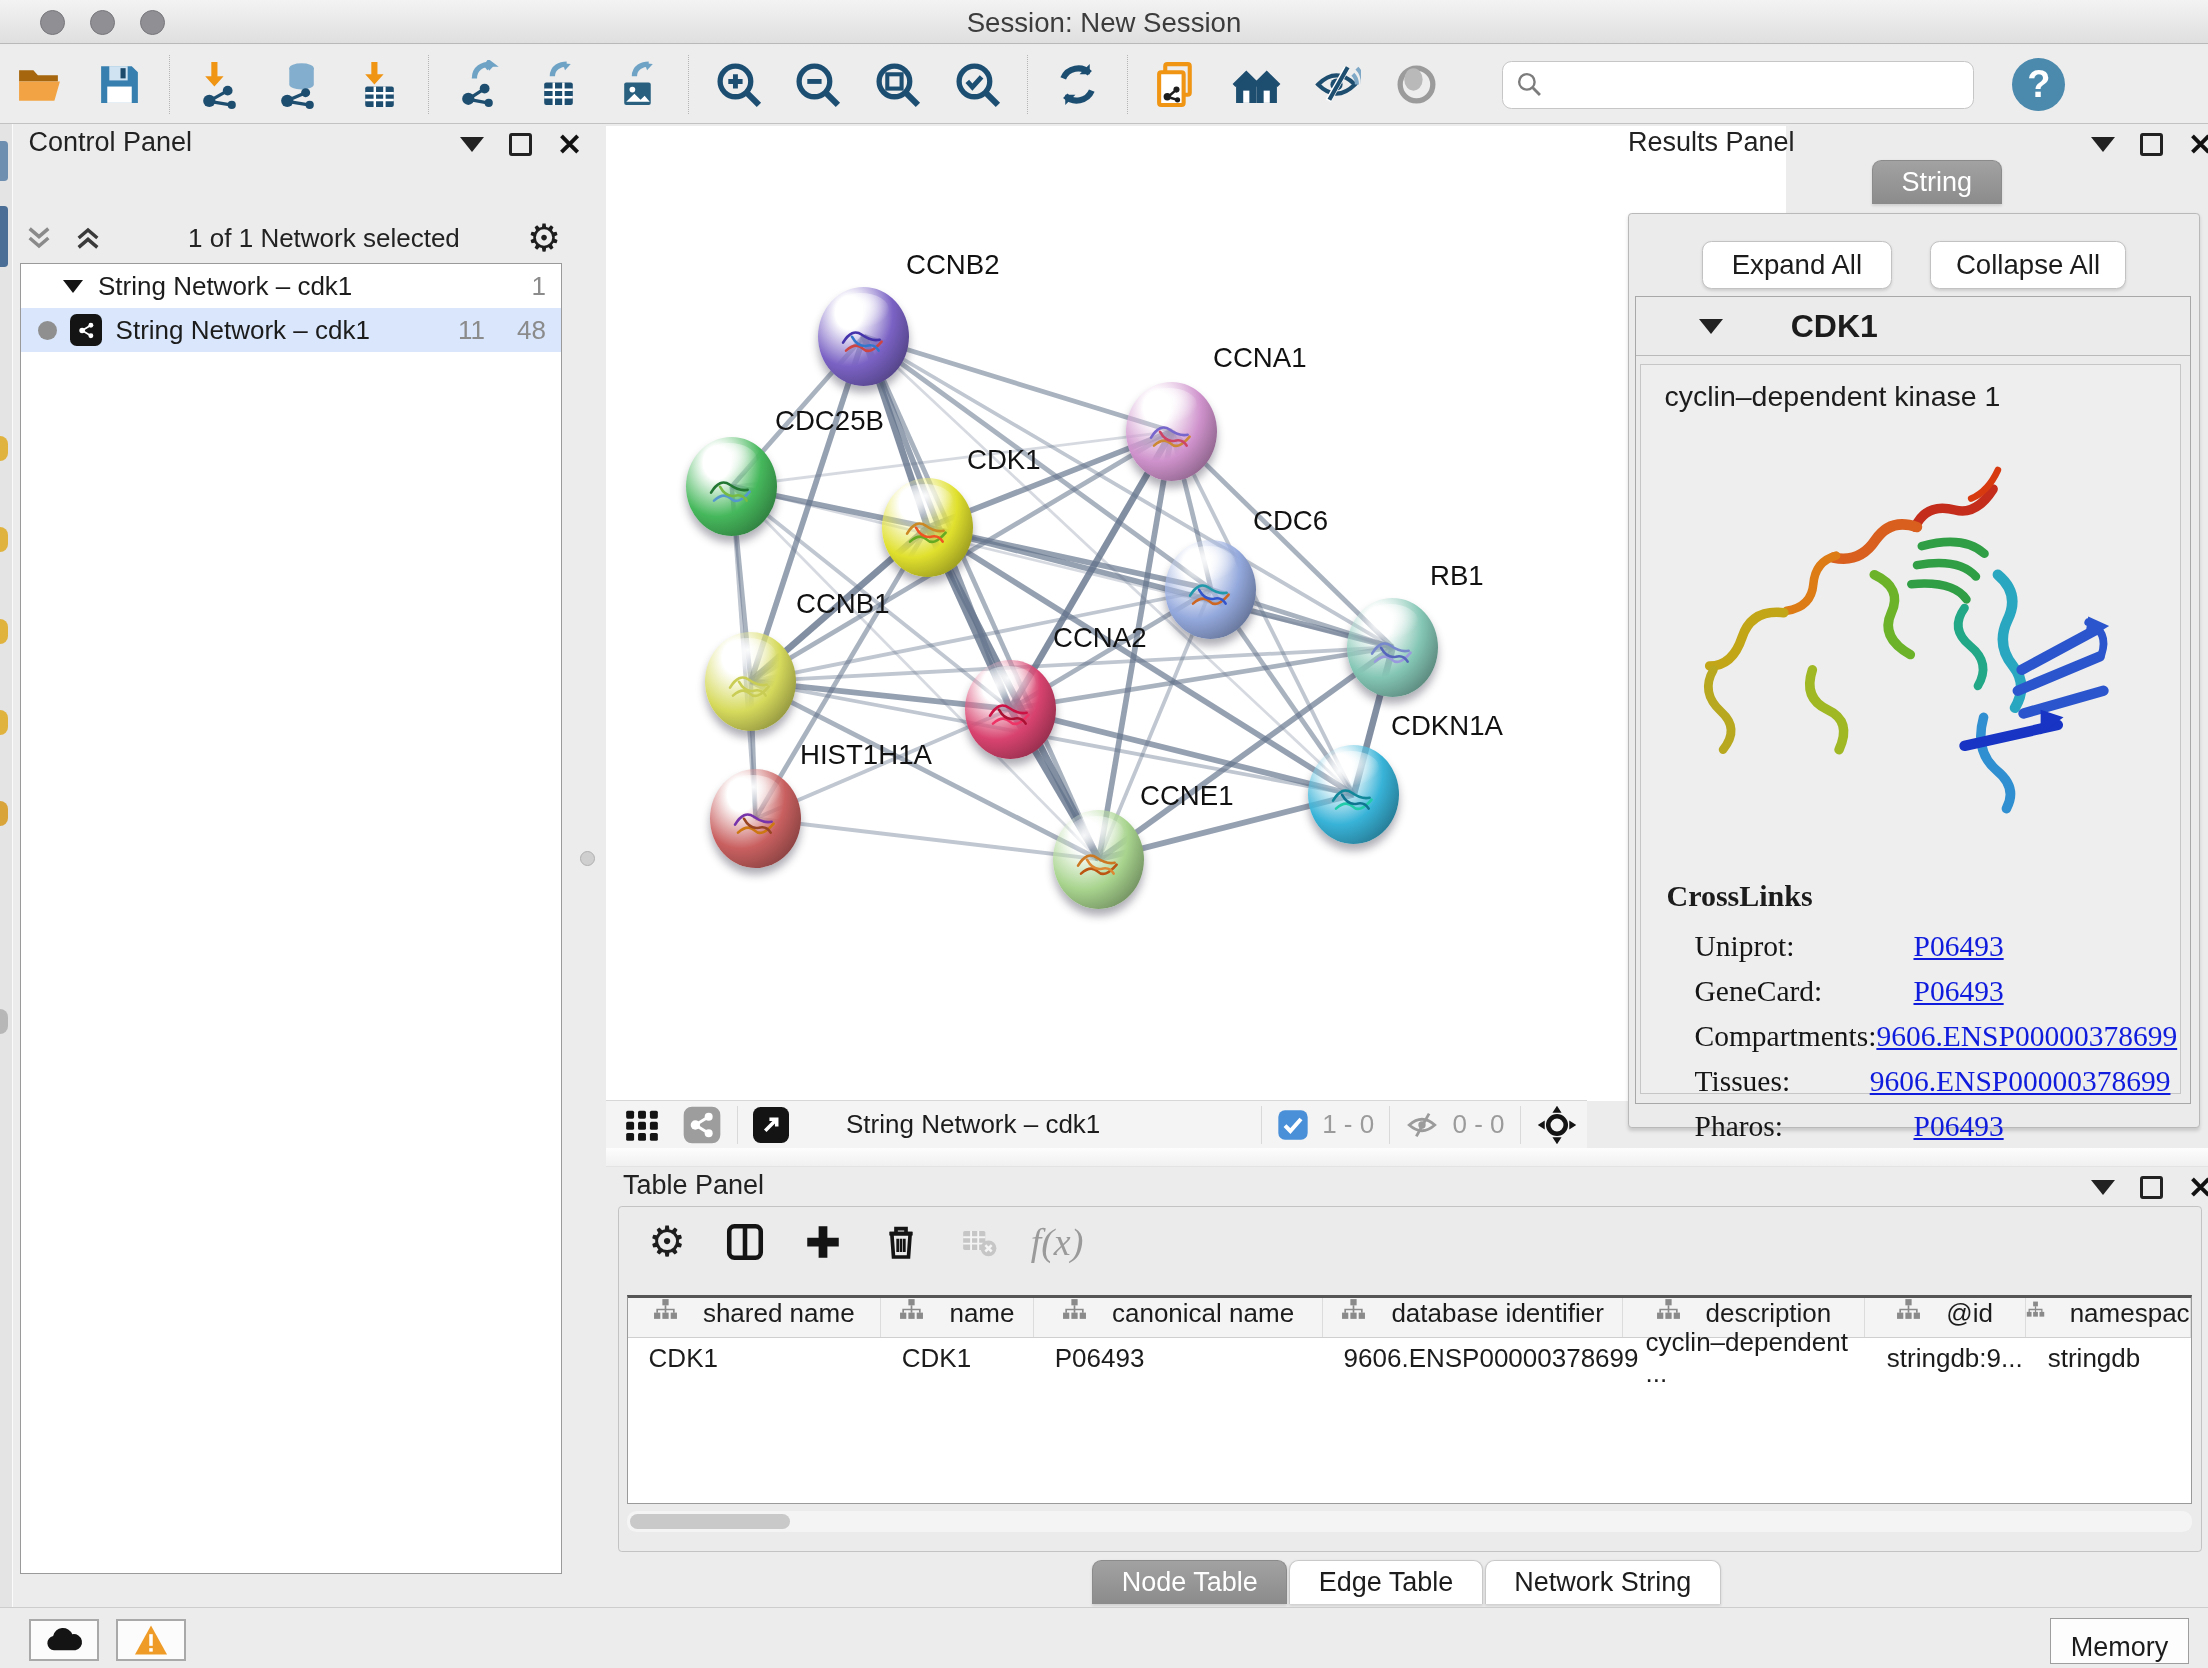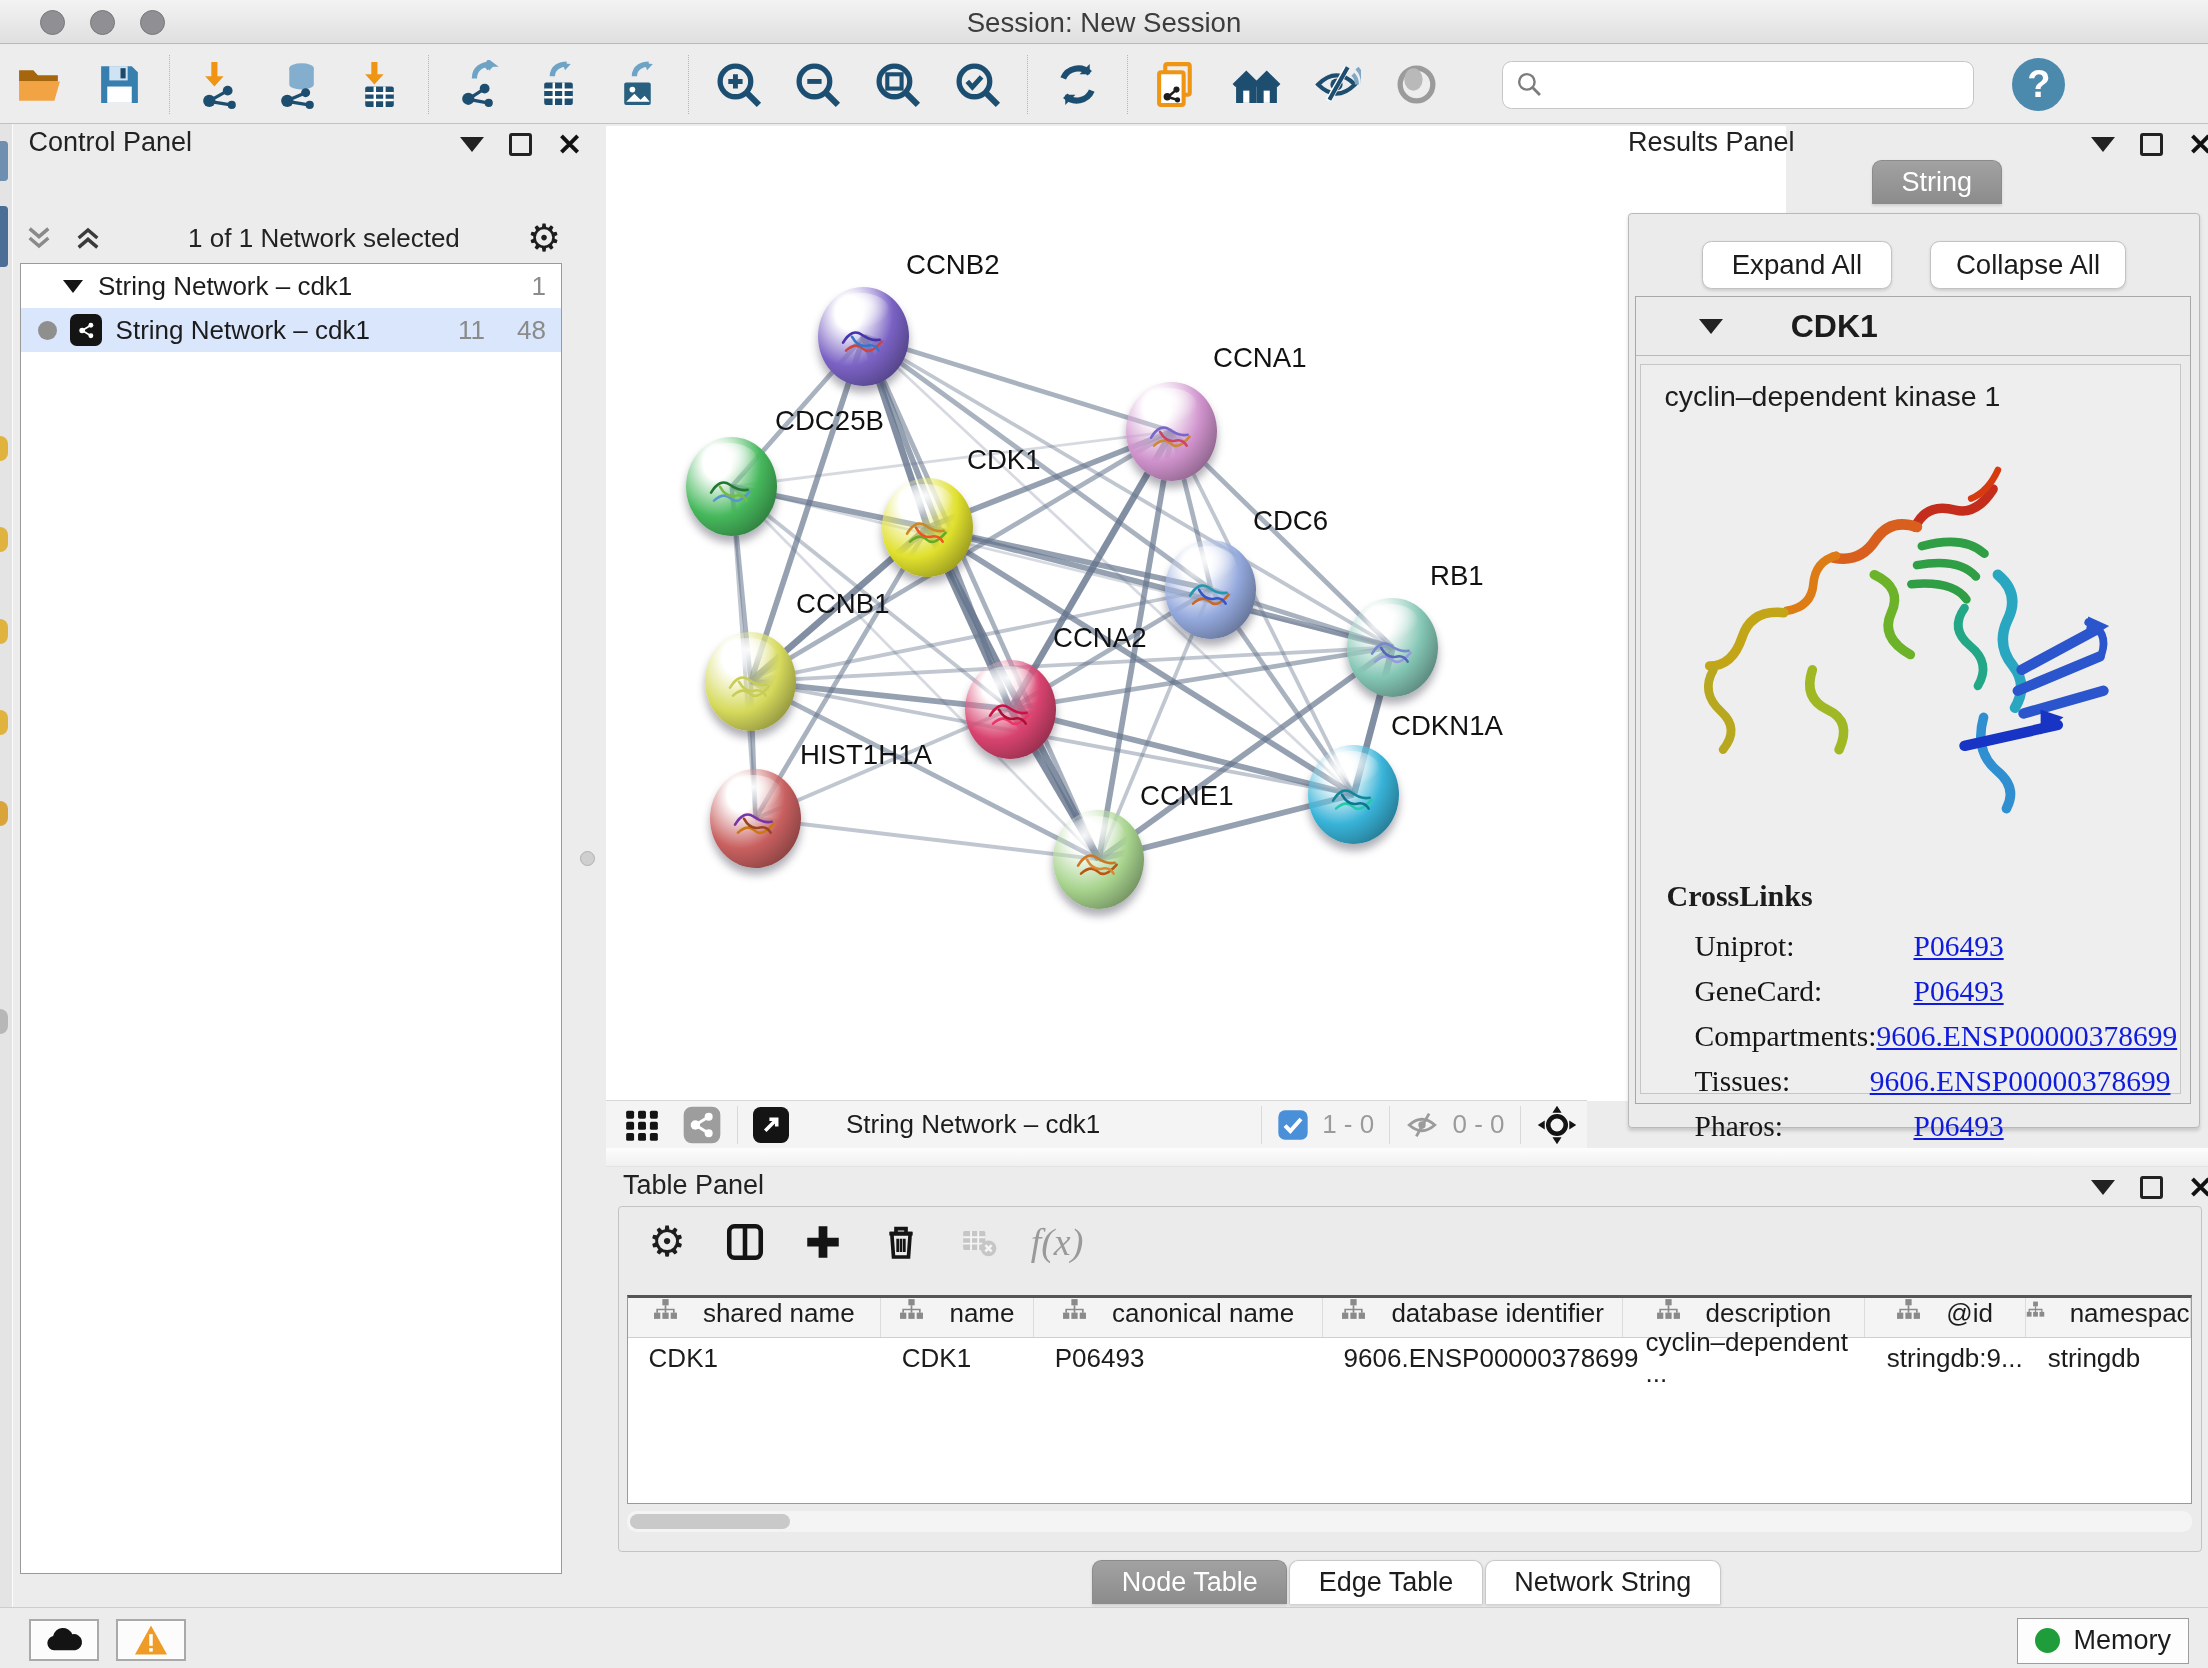--- a/index.html
+++ b/index.html
@@ -103,21 +103,21 @@
   .trow { display:flex; height:40px; }
   .td { font-size:26px; display:flex; align-items:center; padding-left:21px; }
   .hscroll { position:absolute; left:7.6px; top:304px; width:1565px; height:21px; background:#f4f4f4; border-radius:9.5px; }
   .hthumb { position:absolute; left:3.8px; top:2.9px; width:160px; height:15px; background:#c9c9c9; border-radius:7.6px; }
   .tp-tabs { position:absolute; left:606px; top:1560px; width:1603px; display:flex; justify-content:center; }
 
   
   .statusbar { position:absolute; left:0; top:1607px; width:2208px; height:61px; background:#ececec; border-top:1.9px solid #cdcdcd; }
   .sb-btn { position:absolute; top:11.4px; width:70px; height:42px; background:#fcfcfc; border:2.9px solid #a9a9a9; display:flex; align-items:center; justify-content:center; }
   .mem-btn { position:absolute; right:19px; top:9.5px; height:46px; min-width:139px; background:#fdfdfd; border:1.9px solid #9e9e9e;
-    display:flex; align-items:center; justify-content:center; gap:13.3px; font-size:27px; padding:10px 17px; }
+    display:flex; align-items:center; justify-content:center; gap:13.3px; font-size:27px; padding:10px 17px;flex-direction:column; }
   .mem-dot { width:25px; height:25px; border-radius:50%; background:#1f9d3a; }
 </style>
 </head>
 <body>
 
 <div class="window">
 
   <div class="titlebar">
     <div class="traffic">
       <div class="dot"></div>

